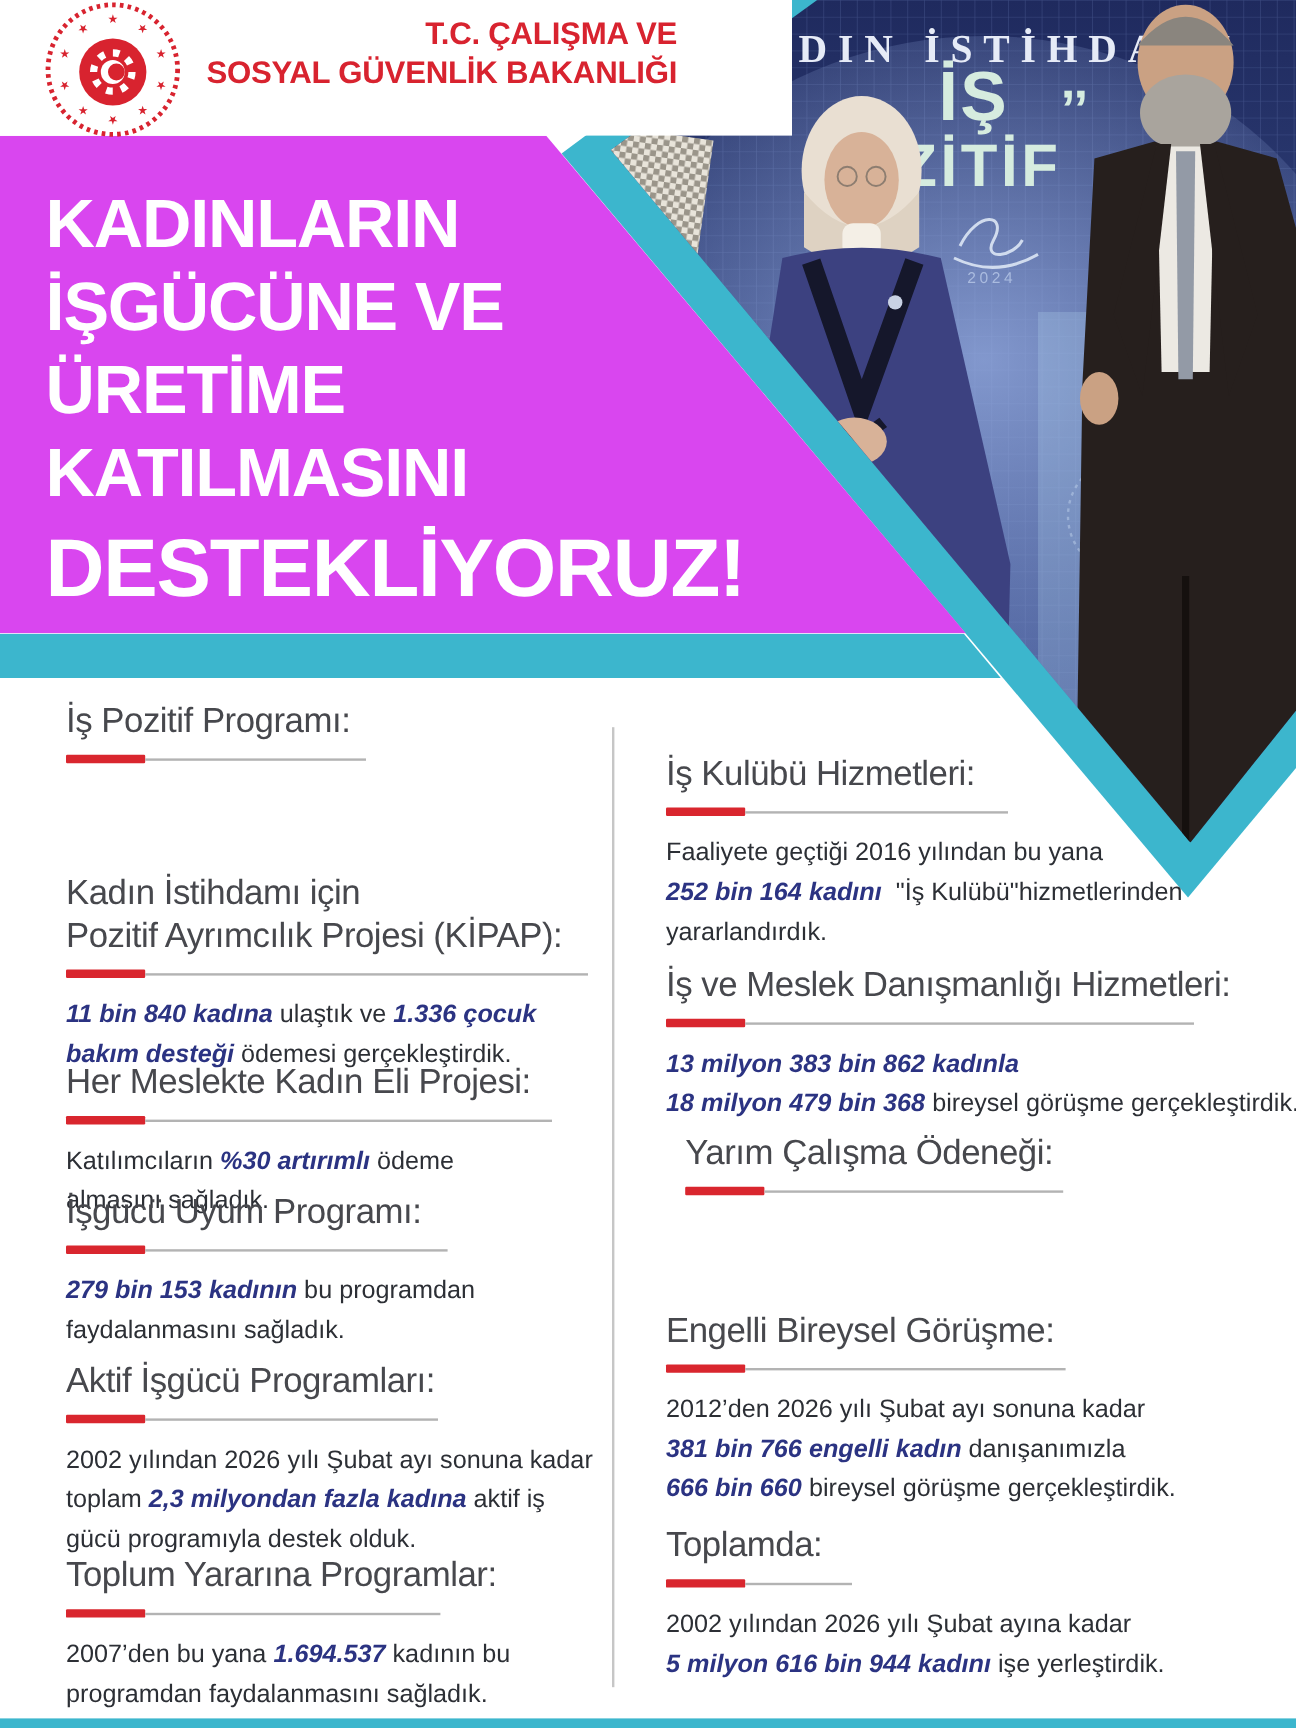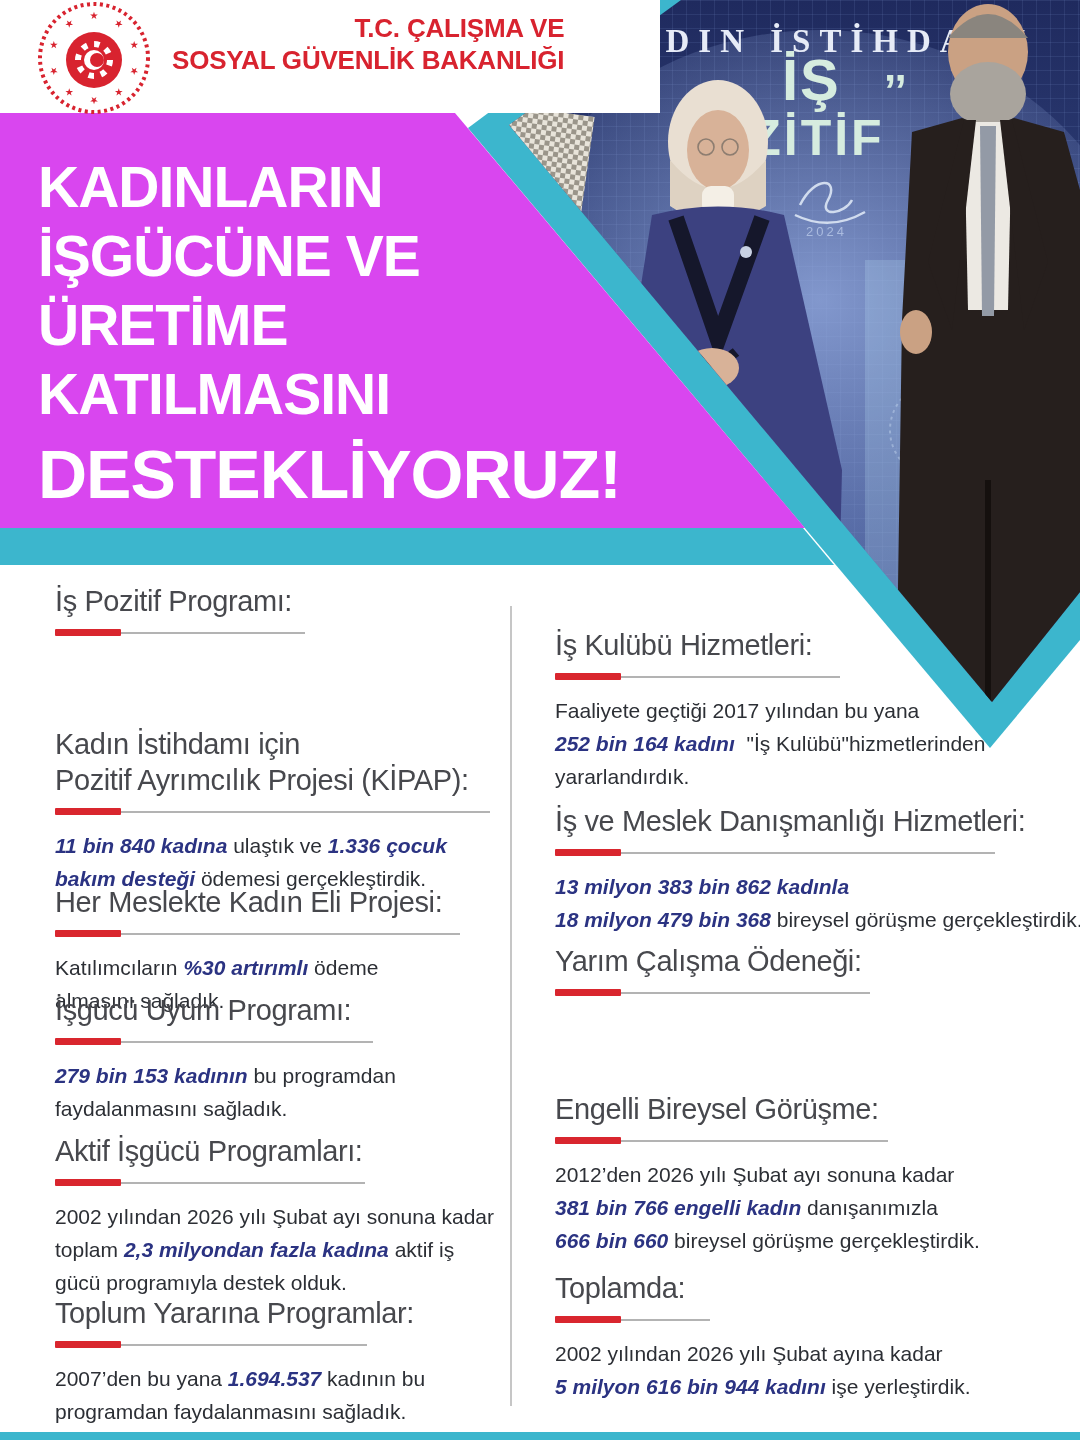--- a/index.html
+++ b/index.html
@@ -217,34 +217,34 @@
 programdan faydalanmasını sağladık.</span></p>
     </div>
   </div>
 <div id="col-right" class="abs column">
     <div class="sec" style="top: 627px;">
       <h3>İş Kulübü Hizmetleri:</h3>
       <div class="rule" style="width: 285px;">
         <span class="rule-red"></span>
         <span class="rule-gray"></span>
       </div>
-      <p><span class="run-n">Faaliyete geçtiği 2017 yılından bu yana
+      <p><span class="run-n">Faaliyete geçtiği 2016 yılından bu yana
 </span><span class="run-b">252 bin 164 kadını</span><span class="run-n">  "İş Kulübü"hizmetlerinden
 yararlandırdık.</span></p>
     </div>
     <div class="sec" style="top: 803px;">
       <h3>İş ve Meslek Danışmanlığı Hizmetleri:</h3>
       <div class="rule" style="width: 440px;">
         <span class="rule-red"></span>
         <span class="rule-gray"></span>
       </div>
       <p><span class="run-b">13 milyon 383 bin 862 kadınla
 18 milyon 479 bin 368</span><span class="run-n"> bireysel görüşme gerçekleştirdik.</span></p>
     </div>
-    <div class="sec" style="top: 943px;">
+    <div class="sec" style="top: 943px; margin-left: 16px;">
       <h3>Yarım Çalışma Ödeneği:</h3>
       <div class="rule" style="width: 315px;">
         <span class="rule-red"></span>
         <span class="rule-gray"></span>
       </div>
     </div>
     <div class="sec" style="top: 1091px;">
       <h3>Engelli Bireysel Görüşme:</h3>
       <div class="rule" style="width: 333px;">
         <span class="rule-red"></span>

